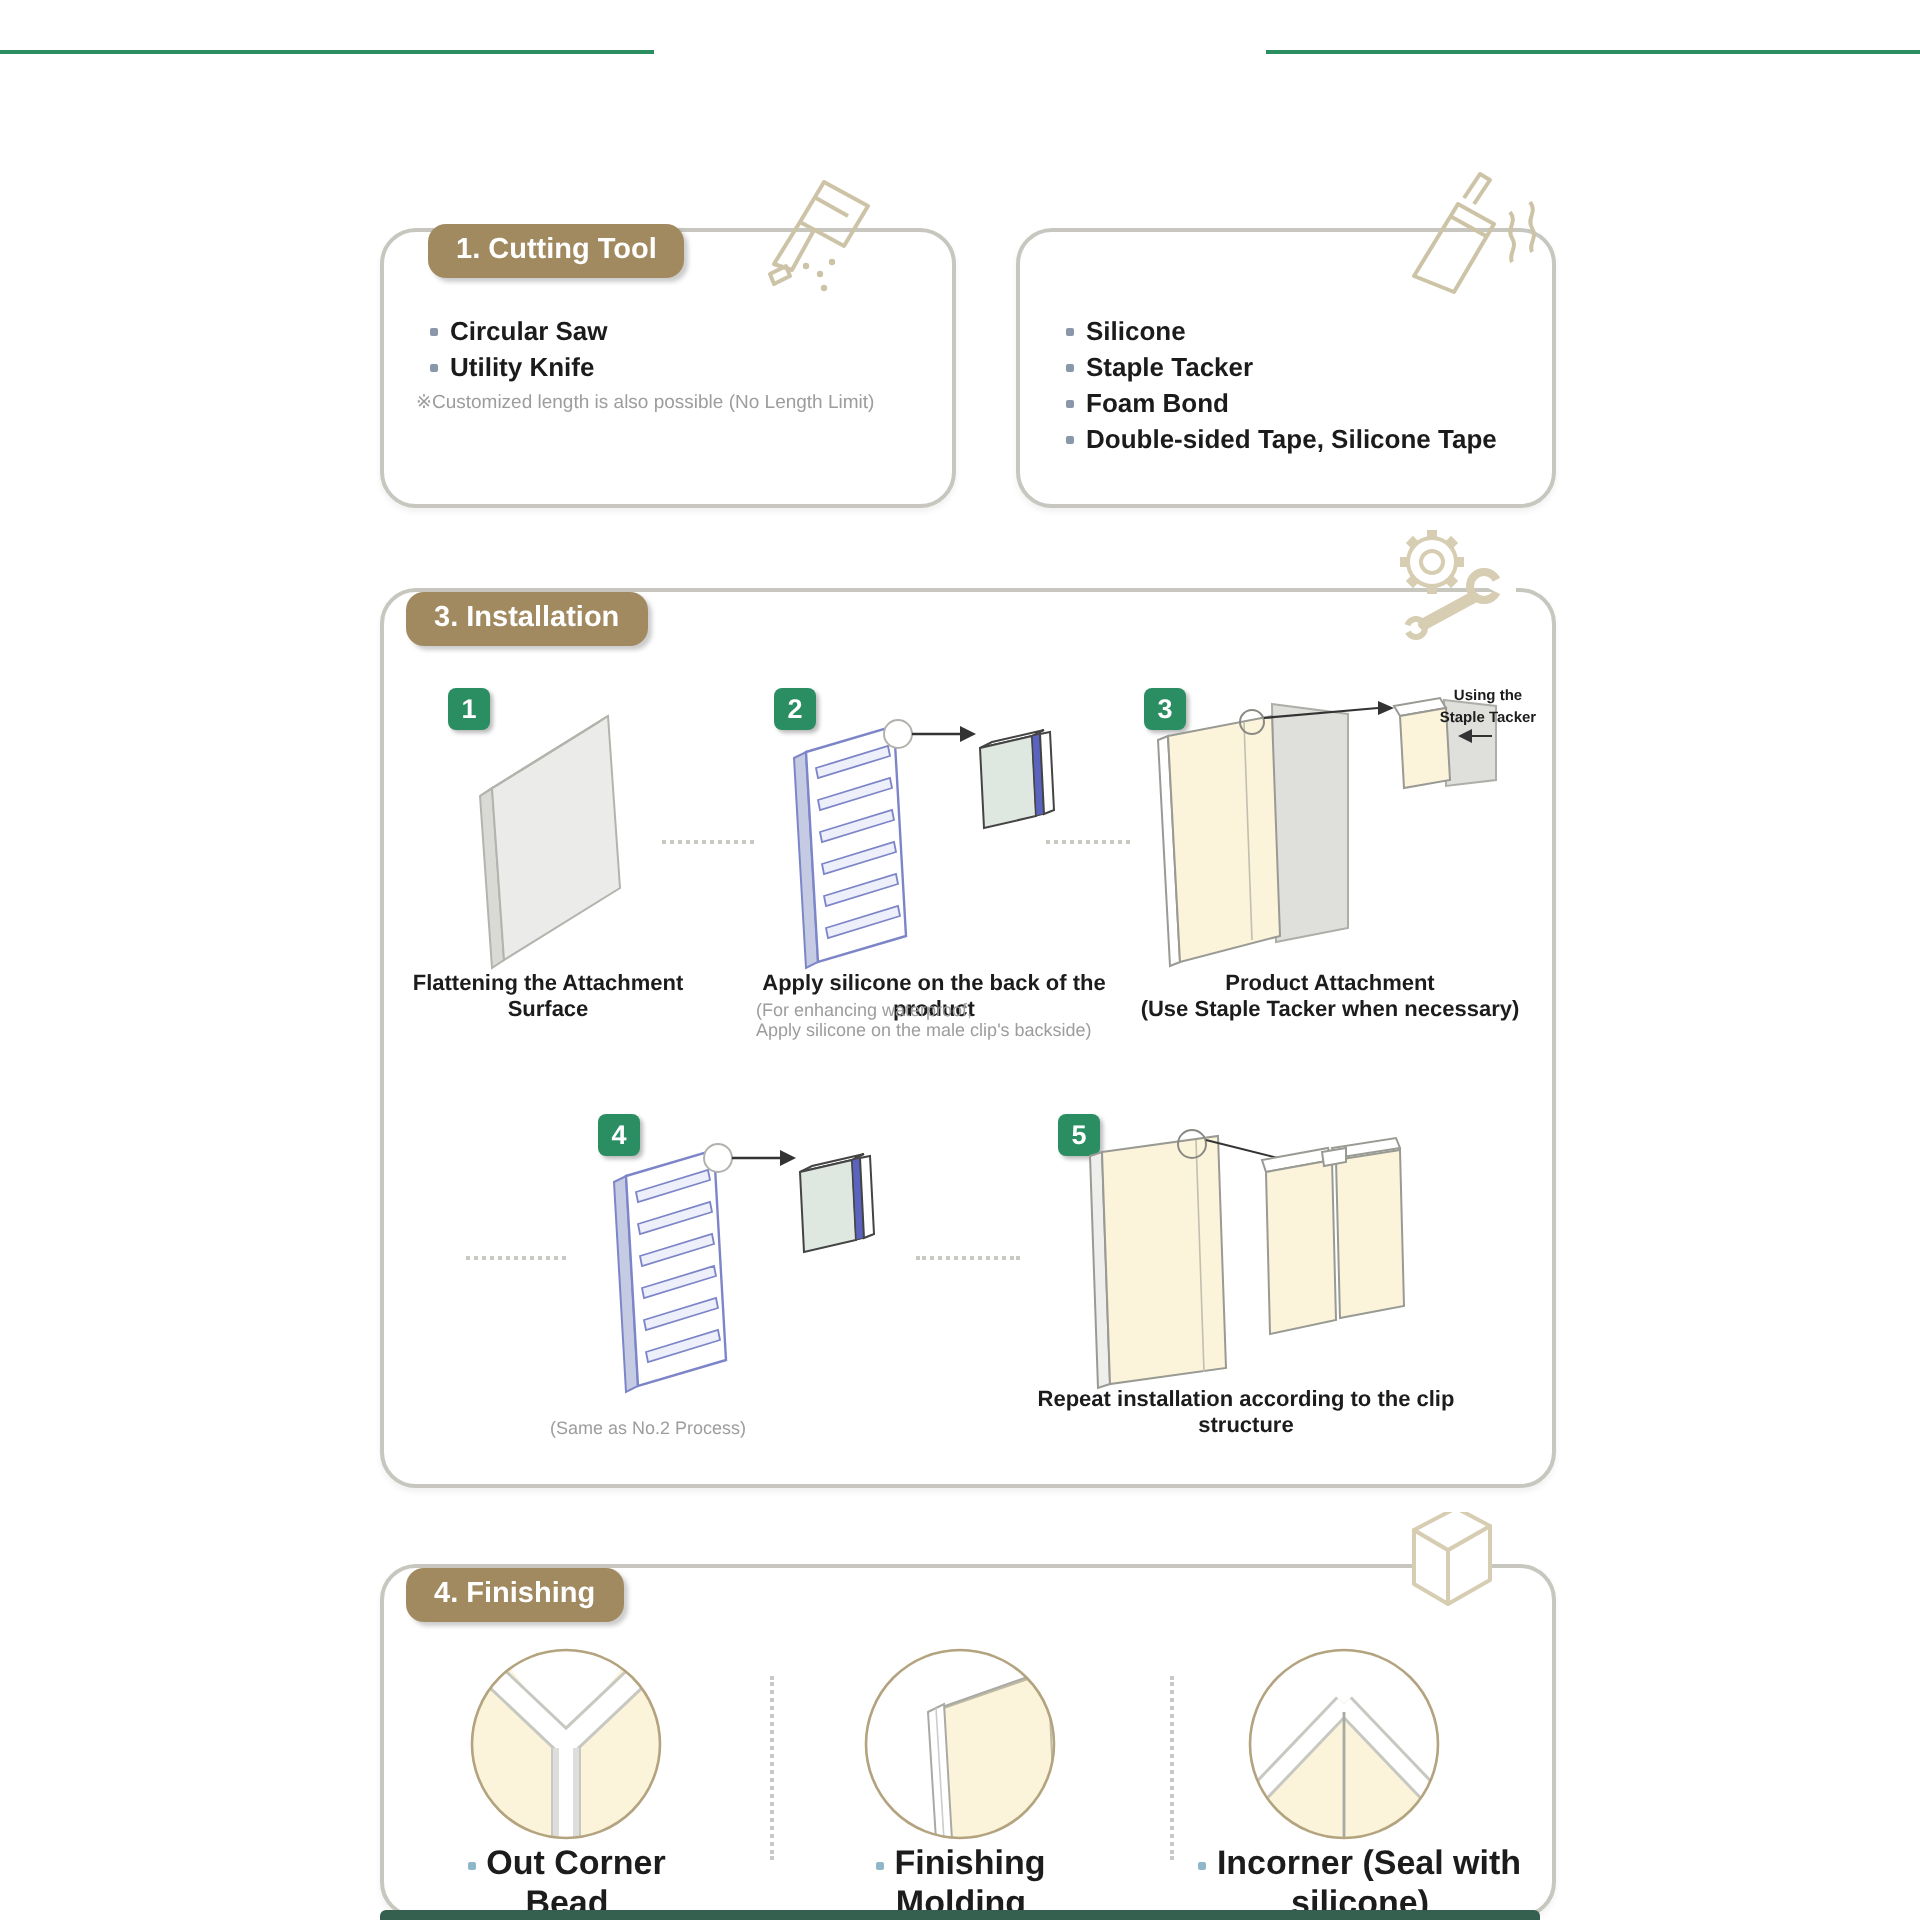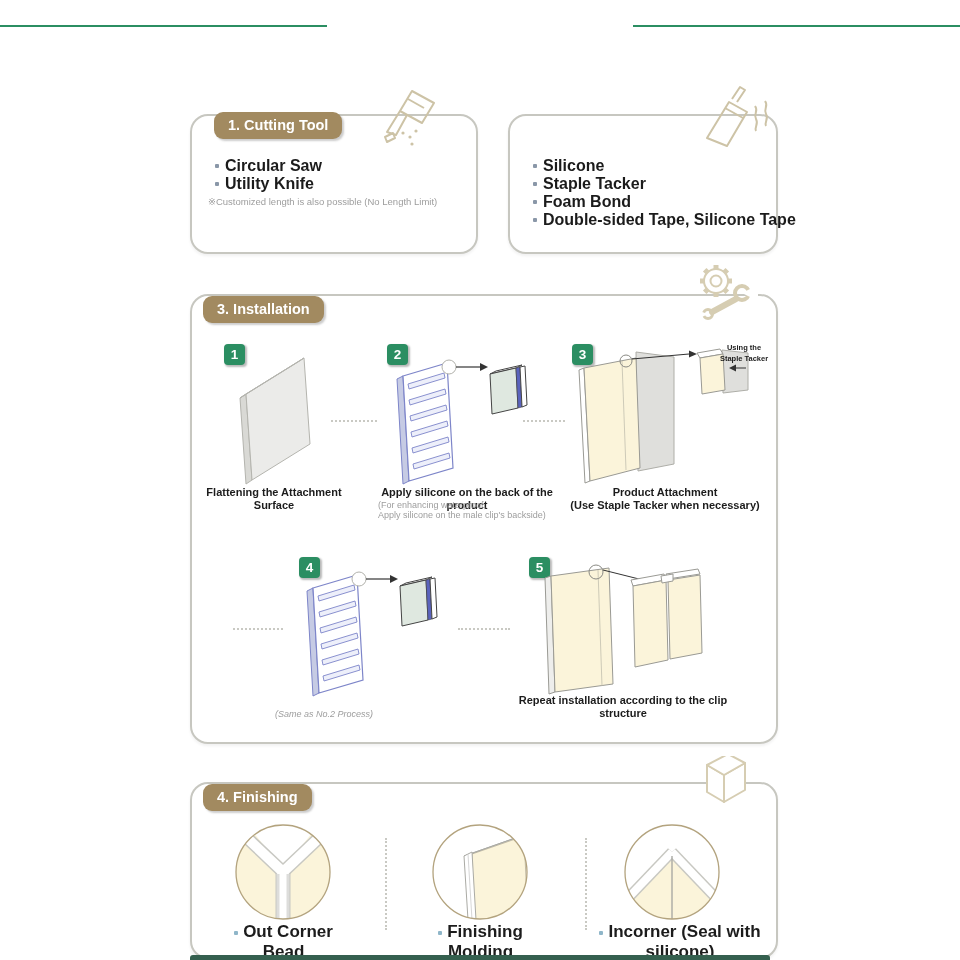--- a/index.html
+++ b/index.html
@@ -15,21 +15,21 @@
 
   
   .secbox{position:absolute;border:2px solid #c7c7c0;border-radius:18px;background:#fff;
           box-shadow:0 2px 3px rgba(0,0,0,.06);}
   .seclabel{position:absolute;background:#a28a60;color:#fff;font-weight:bold;font-size:14.5px;
             padding:5px 14px 6px 14px;border-radius:9px;box-shadow:2px 2px 2px rgba(110,110,110,.35);
             white-space:nowrap;}
 
   
   .toolist{position:absolute;}
-  .li{position:relative;font-size:16px;font-weight:bold;color:#1b1b1b;line-height:18px;
+  .li{position:relative;font-size:13px;font-weight:bold;color:#1b1b1b;line-height:18px;
       padding-left:11px;white-space:nowrap;}
   .li::before{content:"";position:absolute;left:1px;top:7px;width:4px;height:4px;
       background:#8a97a8;border-radius:1px;}
   .note{position:absolute;font-size:9.5px;color:#9d9d9d;white-space:nowrap;}
 
   
   .badge{position:absolute;width:21px;height:21px;background:#2b8e62;border-radius:4px;
          color:#fff;font-size:13.5px;font-weight:bold;display:flex;align-items:center;
          justify-content:center;box-shadow:1.5px 1.5px 2px rgba(0,0,0,.28);}
 
@@ -196,21 +196,21 @@
       <path d="M30,114 L66,103 L67,108 L31,119 Z"></path>
     </g>
     <circle cx="66" cy="17" r="7" fill="#ffffff" stroke="#b2b2ac" stroke-width="1"></circle>
     <line x1="73" y1="17" x2="97" y2="17" stroke="#333" stroke-width="1.2"></line>
     <polygon points="97,13 105,17 97,21" fill="#333"></polygon>
     <path d="M107,24 L133,18 L139,15 L113,21 Z" fill="#ffffff" stroke="#444" stroke-width="1"></path>
     <path d="M107,24 L133,18 L135,58 L109,64 Z" fill="#dfe8e0" stroke="#444" stroke-width="1"></path>
     <path d="M133,18 L137,17 L139,57 L135,58 Z" fill="#5a63bd" stroke="#444" stroke-width="0.6"></path>
     <path d="M137,17 L142,16 L144,55 L139,57 Z" fill="#ffffff" stroke="#444" stroke-width="1"></path>
   </svg>
-  <div class="subcap" style="left:275px;top:709px;width:216px;font-style:italic;">(Same as No.2 Process)</div>
+  <div class="subcap" style="left:275px;top:709px;width:216px;">(Same as No.2 Process)</div>
 
   <div class="doth" style="left:458px;top:628px;width:52px;"></div>
 
   <svg class="abs" style="left:525px;top:560px;" width="230" height="140" viewBox="0 0 230 140">
     <path d="M20,18 L26,16 L30,132 L24,134 Z" fill="#eeeeec" stroke="#9a9a94" stroke-width="1"></path>
     <path d="M26,16 L84,8 L88,124 L30,132 Z" fill="#fbf4da" stroke="#9a9a94" stroke-width="1"></path>
     <path d="M73,10 L77,126" stroke="#c2bfae" stroke-width="0.8" fill="none"></path>
     <circle cx="71" cy="12" r="7" fill="none" stroke="#8a8a84" stroke-width="1"></circle>
     <line x1="78" y1="10" x2="126" y2="22" stroke="#333" stroke-width="1"></line>
     <polygon points="125,18 133,24 124,26" fill="#333"></polygon>

